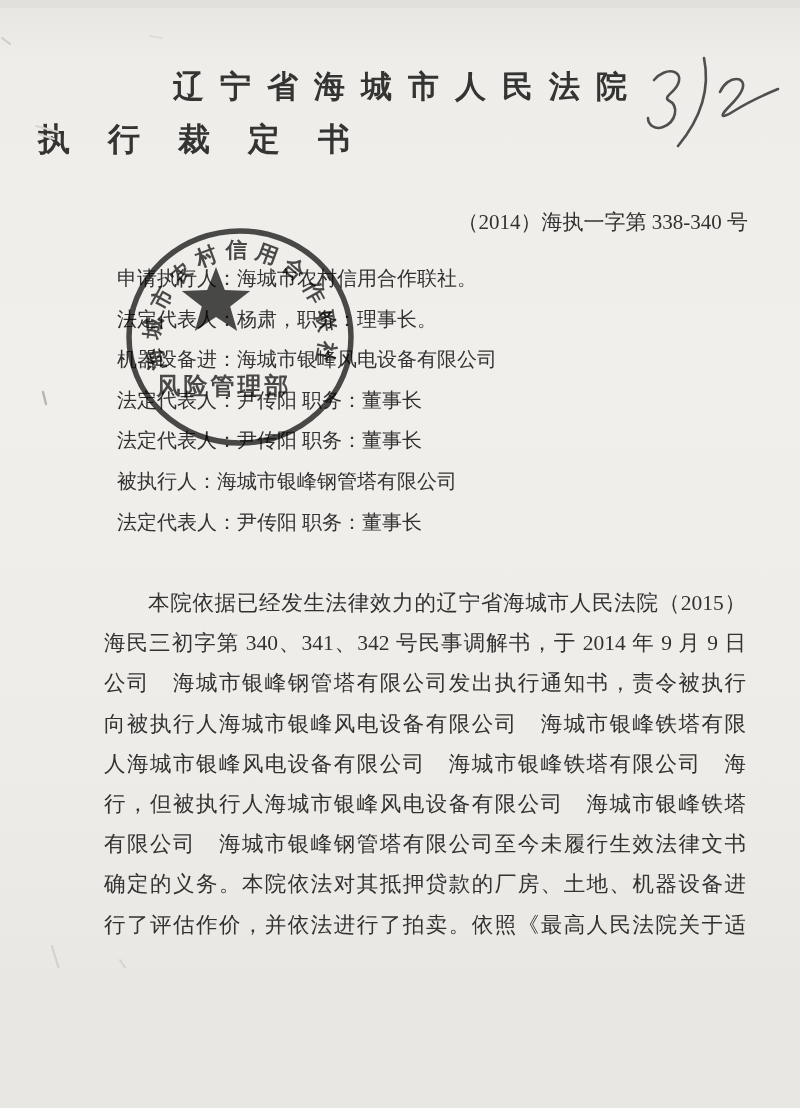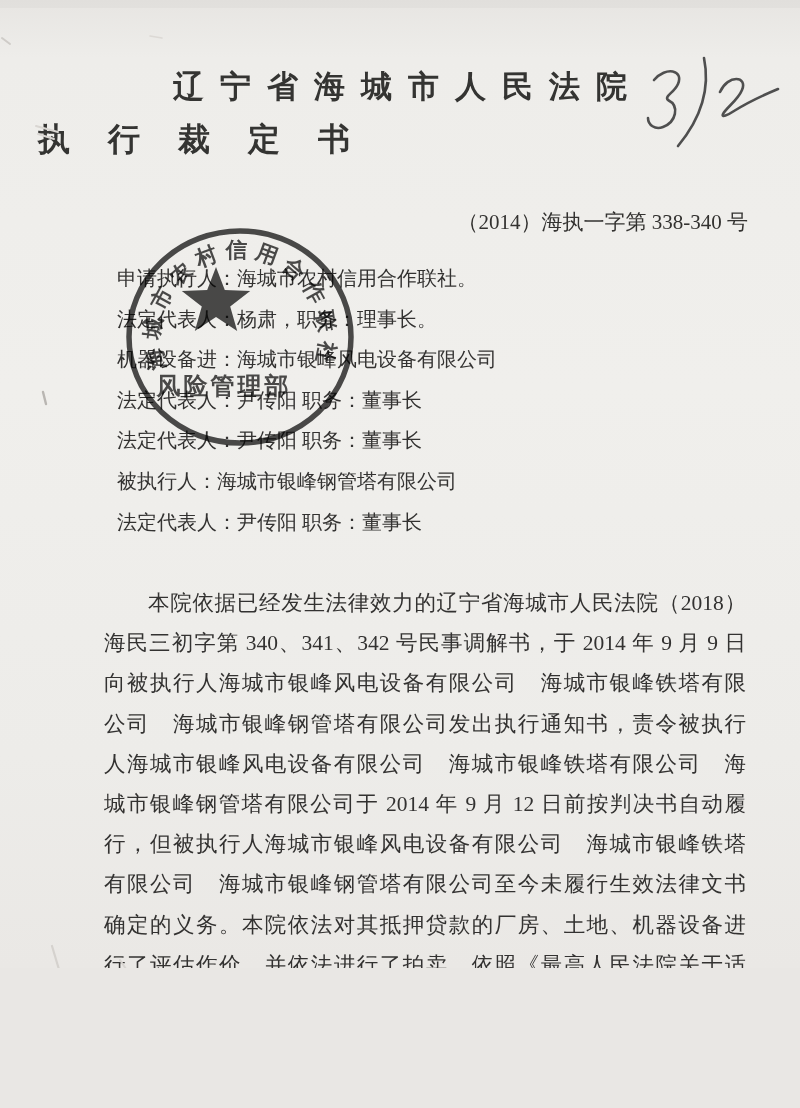--- a/index.html
+++ b/index.html
@@ -65,26 +65,25 @@
     <div class="party">申请执行人：海城市农村信用合作联社。</div>
     <div class="party">法定代表人：杨肃，职务：理事长。</div>
     <div class="party">机器设备进：海城市银峰风电设备有限公司</div>
     <div class="party">法定代表人：尹传阳  职务：董事长</div>
     <div class="party">法定代表人：尹传阳  职务：董事长</div>
     <div class="party">被执行人：海城市银峰钢管塔有限公司</div>
     <div class="party">法定代表人：尹传阳  职务：董事长</div>
   </div>
 
   <div class="body-text">
-    <div class="bline indent">本院依据已经发生法律效力的辽宁省海城市人民法院（2018）</div>
+    <div class="bline indent">本院依据已经发生法律效力的辽宁省海城市人民法院（2015）</div>
     <div class="bline">海民三初字第 340、341、342 号民事调解书，于 2014 年 9 月 9 日</div>
+    <div class="bline">公司　海城市银峰钢管塔有限公司发出执行通知书，责令被执行</div>
     <div class="bline">向被执行人海城市银峰风电设备有限公司　海城市银峰铁塔有限</div>
-    <div class="bline">公司　海城市银峰钢管塔有限公司发出执行通知书，责令被执行</div>
     <div class="bline">人海城市银峰风电设备有限公司　海城市银峰铁塔有限公司　海</div>
-    <div class="bline">城市银峰钢管塔有限公司于 2014 年 9 月 12 日前按判决书自动履</div>
     <div class="bline">行，但被执行人海城市银峰风电设备有限公司　海城市银峰铁塔</div>
     <div class="bline">有限公司　海城市银峰钢管塔有限公司至今未履行生效法律文书</div>
     <div class="bline">确定的义务。本院依法对其抵押贷款的厂房、土地、机器设备进</div>
     <div class="bline">行了评估作价，并依法进行了拍卖。依照《最高人民法院关于适</div>
   </div>
 
   <svg class="stamp" viewBox="0 0 246 232" xmlns="http://www.w3.org/2000/svg">
     <g fill="#2b2b2b" stroke="none">
 
       <ellipse cx="122" cy="115" rx="111" ry="106" fill="none" stroke="#2b2b2b" stroke-width="5.5"></ellipse>

